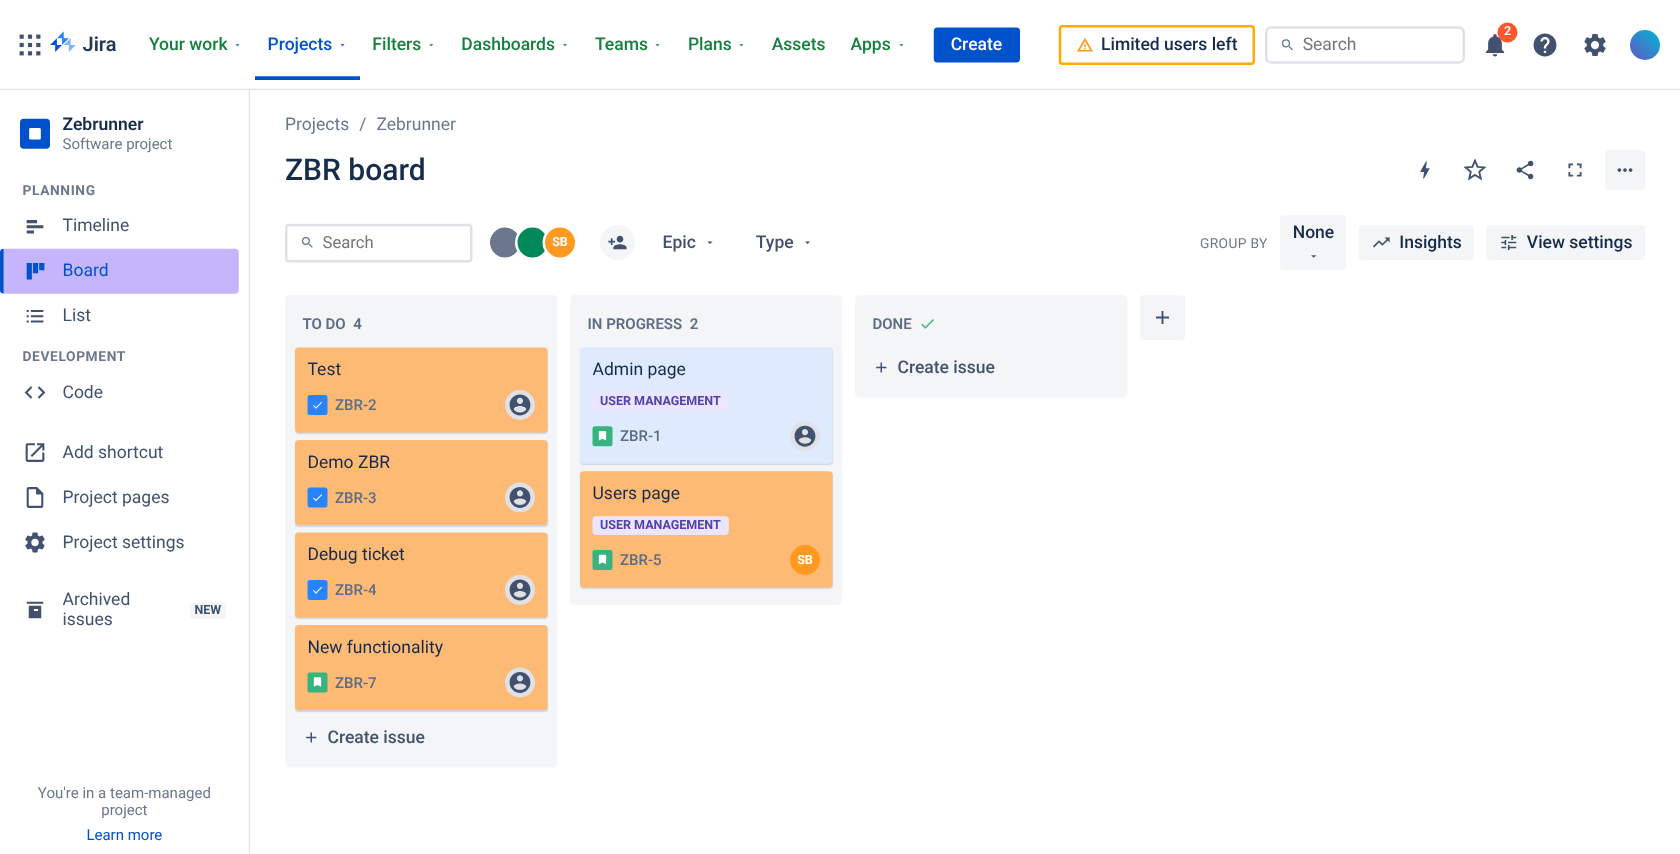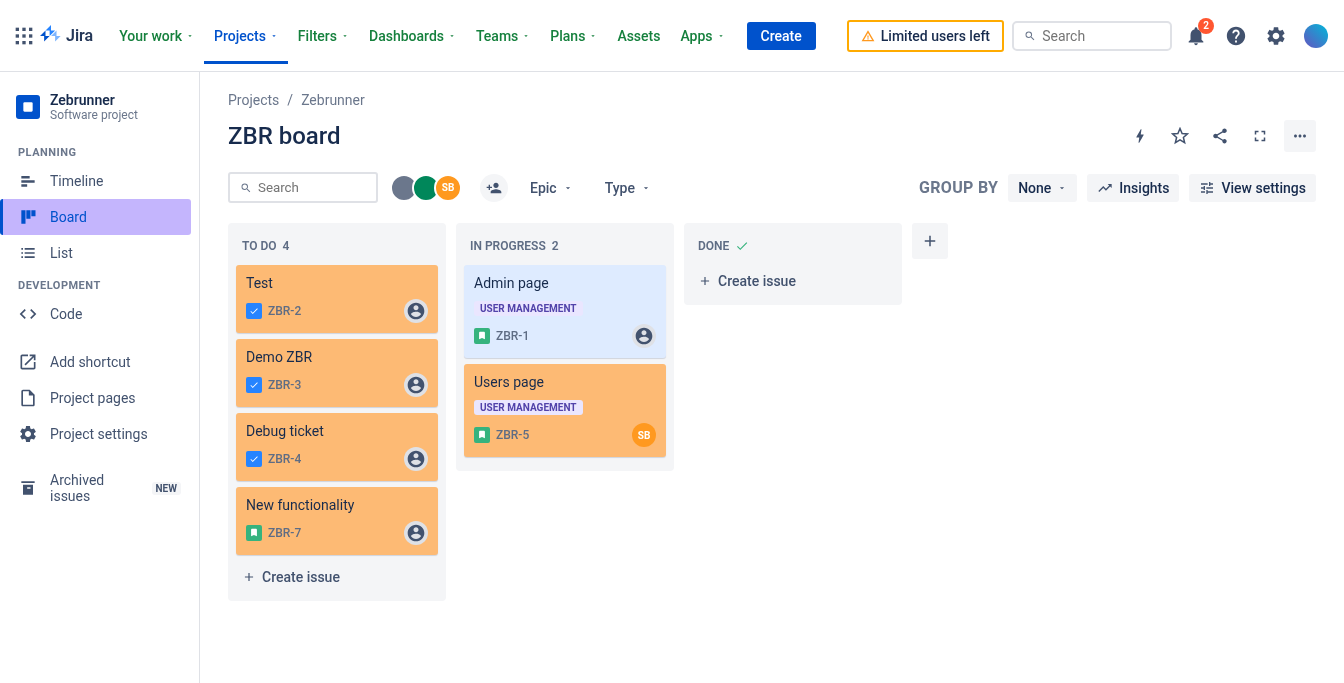--- a/index.html
+++ b/index.html
@@ -53,22 +53,22 @@
 
 .filters { display: flex; align-items: center; gap: 12px; margin-bottom: 20px; }
 .search-filter { border: 2px solid #dfe1e6; border-radius: 3px; padding: 6px 10px; display: flex; align-items: center; gap: 6px; width: 150px; }
 .search-filter input { border: none; outline: none; width: 100%; }
 .avatars { display: flex; }
 .avatar-stack { width: 28px; height: 28px; border-radius: 50%; border: 2px solid #fff; margin-left: -6px; display: flex; align-items: center; justify-content: center; font-size: 10px; font-weight: 700; color: #fff; }
 .avatar-stack:first-child { margin-left: 0; }
 .add-person { width: 28px; height: 28px; border-radius: 50%; background: #f4f5f7; display: flex; align-items: center; justify-content: center; margin-left: 6px; cursor: pointer; }
 .filter-dropdown { padding: 6px 10px; cursor: pointer; display: flex; align-items: center; gap: 6px; color: #42526e; font-weight: 500; }
 .filters-right { margin-left: auto; display: flex; align-items: center; gap: 10px; }
-.group-label { font-size: 16px; color: #6b778c; font-weight: 700; letter-spacing: 0.3px; }
-.dropdown-btn { background: #f4f5f7; padding: 6px 10px; border-radius: 3px; cursor: pointer; display: flex; align-items: center; gap: 6px; font-weight: 500; }
+.group-label { font-size: 11px; color: #6b778c; font-weight: 400; letter-spacing: 0.3px; }
+.dropdown-btn { background: #f4f5f7; padding: 6px 10px; border-radius: 3px; cursor: pointer; display: flex; align-items: center; gap: 6px; font-weight: 500; flex-direction: column; }
 .settings-btn { background: #f4f5f7; padding: 6px 10px; border-radius: 3px; cursor: pointer; display: flex; align-items: center; gap: 6px; font-weight: 500; }
 
 
 .board { display: flex; gap: 10px; align-items: flex-start; }
 .column { width: 218px; background: #f4f5f7; border-radius: 4px; padding: 8px; }
 .column-header { font-size: 12px; font-weight: 600; color: #5e6c84; padding: 8px 6px 12px; display: flex; align-items: center; gap: 6px; }
 .card { background: #fdba74; border-radius: 3px; padding: 10px; margin-bottom: 6px; box-shadow: 0 1px 1px rgba(9,30,66,0.15); cursor: pointer; }
 .card.highlighted { background: #deebff; }
 .card-title { font-size: 14px; margin-bottom: 8px; }
 .card-label { display: inline-block; background: #eae6ff; color: #5243aa; font-size: 10px; font-weight: 700; padding: 2px 6px; border-radius: 3px; margin-bottom: 8px; }
@@ -271,20 +271,24 @@
     <div style="height:12px"></div>
     <div class="sidebar-item">
       <div class="sidebar-item-icon">
         <svg width="20" height="20" viewBox="0 0 24 24">
             <path fill="#42526e" d="M20 6H4V4h16v2zm-2 2H6v12h12V8zm-7 3h4v2h-4v-2z"></path>
           </svg>
       </div>
       <span>Archived issues</span>
       <span class="new-badge">NEW</span>
     </div>
+    <div class="sidebar-footer">
+      <div>You're in a team-managed project</div>
+      <a>Learn more</a>
+    </div>
   </div>
 
   <div class="main">
     <div class="breadcrumb">
       <a>Projects</a>
       <span>/</span>
       <a>Zebrunner</a>
     </div>
     <div class="board-header">
       <h1 class="board-title">ZBR board</h1>

